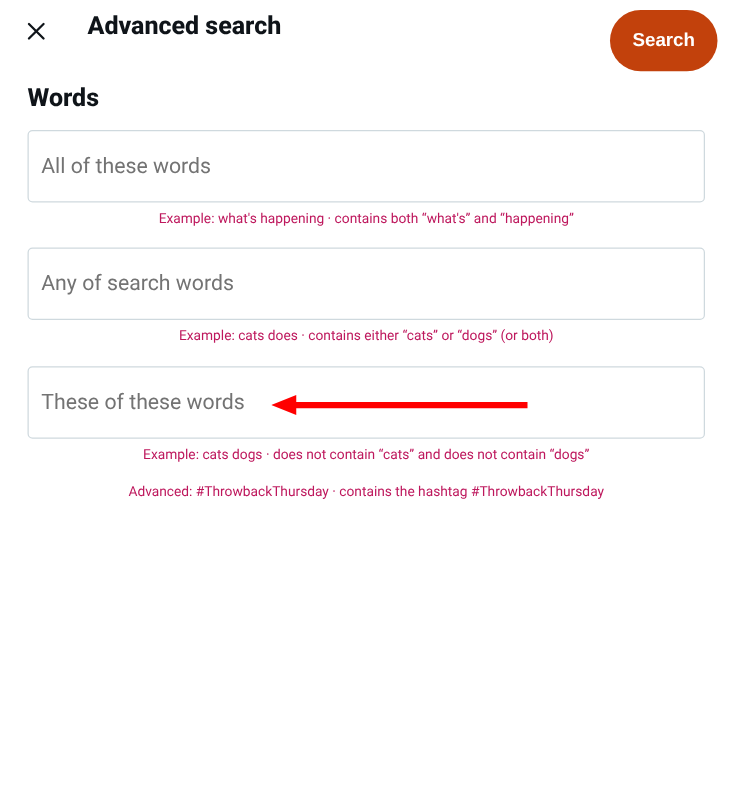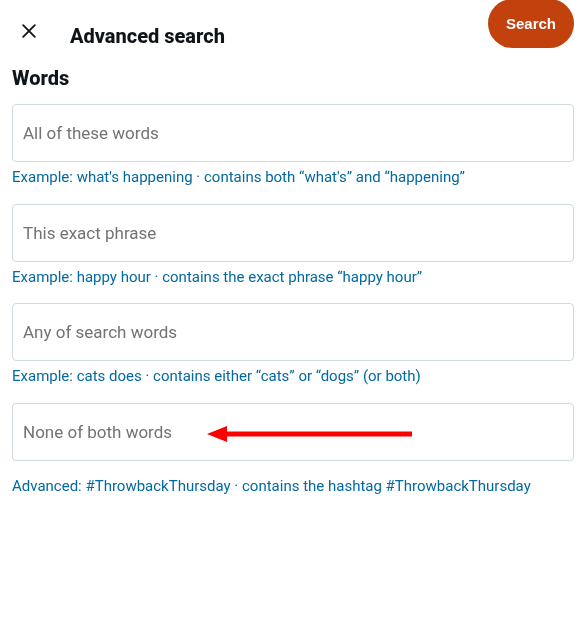--- a/index.html
+++ b/index.html
@@ -6,21 +6,21 @@
     body {
       font-family: -apple-system, BlinkMacSystemFont, "Segoe UI", Roboto, Helvetica, Arial, sans-serif;
       background: #fff;
       color: #0f1419;
       width: 586px;
       height: 628px;
       overflow: hidden;
     }
     .header {
       display: flex;
-      align-items: flex-end;
+      align-items: flex-start;
       padding: 8px 12px;
       gap: 24px;
       height: 56px;
     }
     .close-btn {
       width: 34px;
       height: 34px;
       display: flex;
       align-items: center;
       justify-content: center;
@@ -36,45 +36,46 @@
       background: #c2410c;
       color: #fff;
       border: none;
       border-radius: 9999px;
       padding: 16px 18px;
       font-size: 15px;
       font-weight: 700;
       cursor: pointer;
     }
     .content {
-      padding: 0 12px;
+      padding: 0 22px;
     }
     .section-title {
       font-size: 20px;
       font-weight: 800;
       margin: 10px 0 14px 0;
     }
     .field-group {
       margin-bottom: 16px;
       position: relative;
     }
     .input-box {
       width: 100%;
       border: 1px solid #cfd9de;
       border-radius: 4px;
       padding: 18px 10px;
       font-size: 17px;
       color: #737373;
       background: #fff;
     }
     .help-text {
-      font-size: 15px;
-      color: #0369a1;
+      font-size: 11px;
+      color: #be185d;
       margin-top: 6px;
       line-height: 1.3;
+      text-align: center;
     }
     .arrow {
       position: absolute;
       left: 195px;
       top: 21px;
       pointer-events: none;
     }
   </style>
 </head>
 <body>
@@ -91,32 +92,29 @@
 </div>
 
 <div class="content">
   <div class="section-title">Words</div>
 
   <div class="field-group">
     <div class="input-box">All of these words</div>
     <div class="help-text">Example: what's happening · contains both “what's” and “happening”</div>
   </div>
 
-  <div class="field-group">
-    <div class="input-box">This exact phrase</div>
-    <div class="help-text">Example: happy hour · contains the exact phrase “happy hour”</div>
-  </div>
 
   <div class="field-group">
     <div class="input-box">Any of search words</div>
     <div class="help-text">Example: cats does · contains either “cats” or “dogs” (or both)</div>
   </div>
 
   <div class="field-group">
-    <div class="input-box">None of both words</div>
+    <div class="input-box">These of these words</div>
+    <div class="help-text">Example: cats dogs · does not contain “cats” and does not contain “dogs”</div>
     <svg class="arrow" width="210" height="20" viewBox="0 0 210 20">
       <line x1="205" y1="10" x2="15" y2="10" stroke="#ff0000" stroke-width="5"></line>
       <polygon points="0,10 20,2 20,18" fill="#ff0000"></polygon>
     </svg>
   </div>
 
   <div class="field-group">
     <div class="help-text">Advanced: #ThrowbackThursday · contains the hashtag #ThrowbackThursday</div>
   </div>
 </div>

